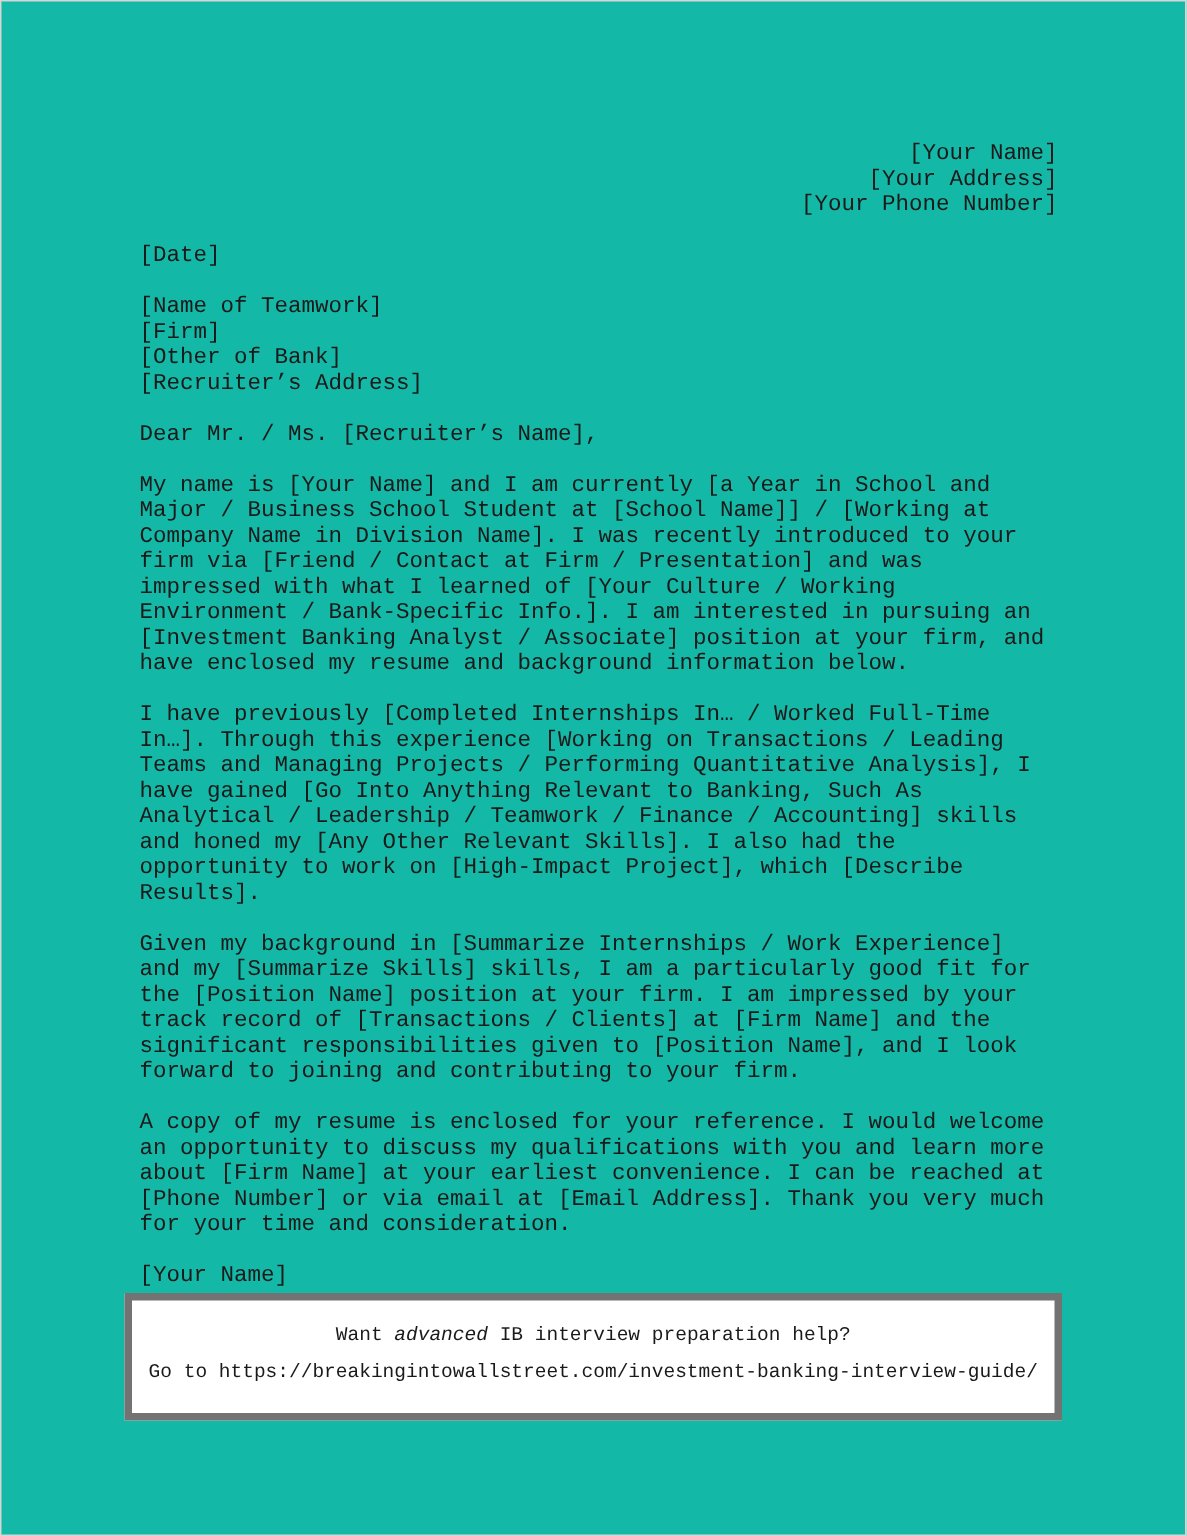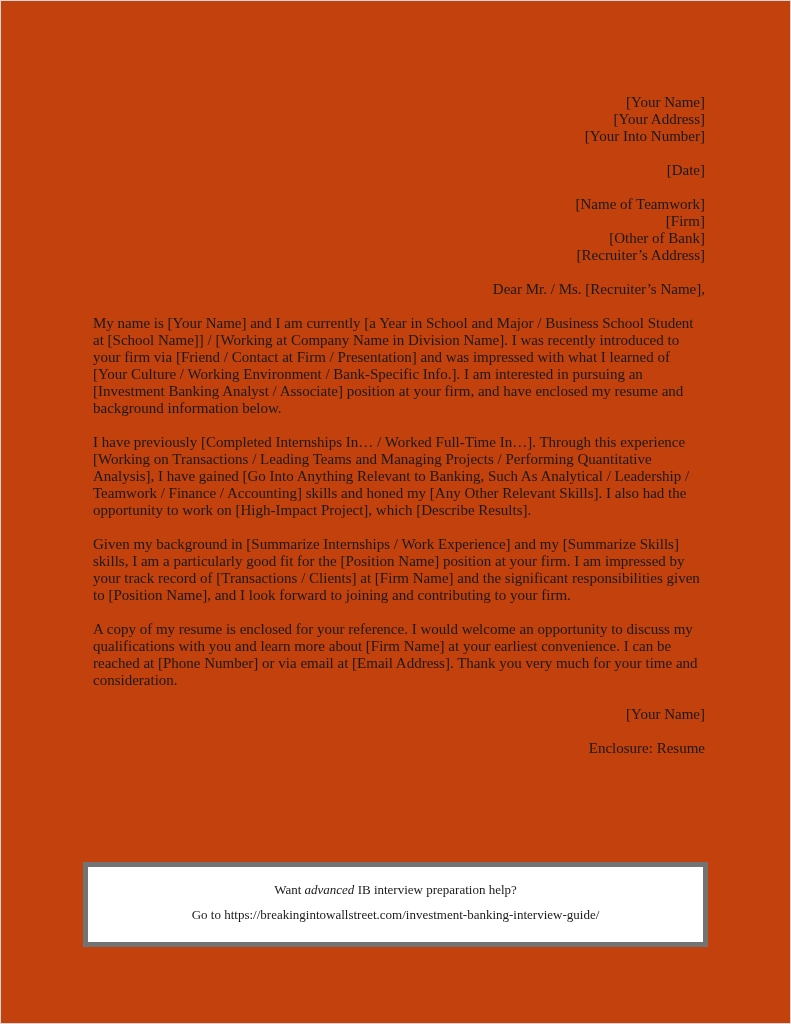--- a/index.html
+++ b/index.html
@@ -1,35 +1,35 @@
 <!DOCTYPE html>
 <html><head>
 <meta charset="utf-8">
 <style>
   * { margin: 0; padding: 0; box-sizing: border-box; }
   html, body { background: #ffffff; }
   .page {
     position: relative;
     width: 791px;
     height: 1024px;
-    background: #c2410c;
+    background: #14b8a6;
     border: 1px solid #d6d6d6;
-    font-family: Liberation Serif, serif;
+    font-family: Liberation Mono, monospace;
     font-size: 15px;
     line-height: 17px;
     color: #1a1a1a;
     overflow: hidden;
   }
   .letter {
     position: absolute;
     top: 93px;
     left: 92px;
     width: 612px;
   }
-  .block { margin-bottom: 17px; text-align: right; }
+  .block { margin-bottom: 17px; }
   .sender { text-align: right; }
   .line { display: block; }
   .para { margin-bottom: 17px; text-align: left; }
   .banner {
     position: absolute;
     left: 82px;
     top: 861px;
     width: 625px;
     height: 85px;
     border: 5px solid #737373;
@@ -48,21 +48,21 @@
 </head>
 <body>
 
 <div class="page">
 
   <div class="letter">
 
     <div class="block sender">
       <span class="line">[Your Name]</span>
       <span class="line">[Your Address]</span>
-      <span class="line">[Your Into Number]</span>
+      <span class="line">[Your Phone Number]</span>
     </div>
 
     <div class="block">[Date]</div>
 
     <div class="block">
       <span class="line">[Name of Teamwork]</span>
       <span class="line">[Firm]</span>
       <span class="line">[Other of Bank]</span>
       <span class="line">[Recruiter’s Address]</span>
     </div>

